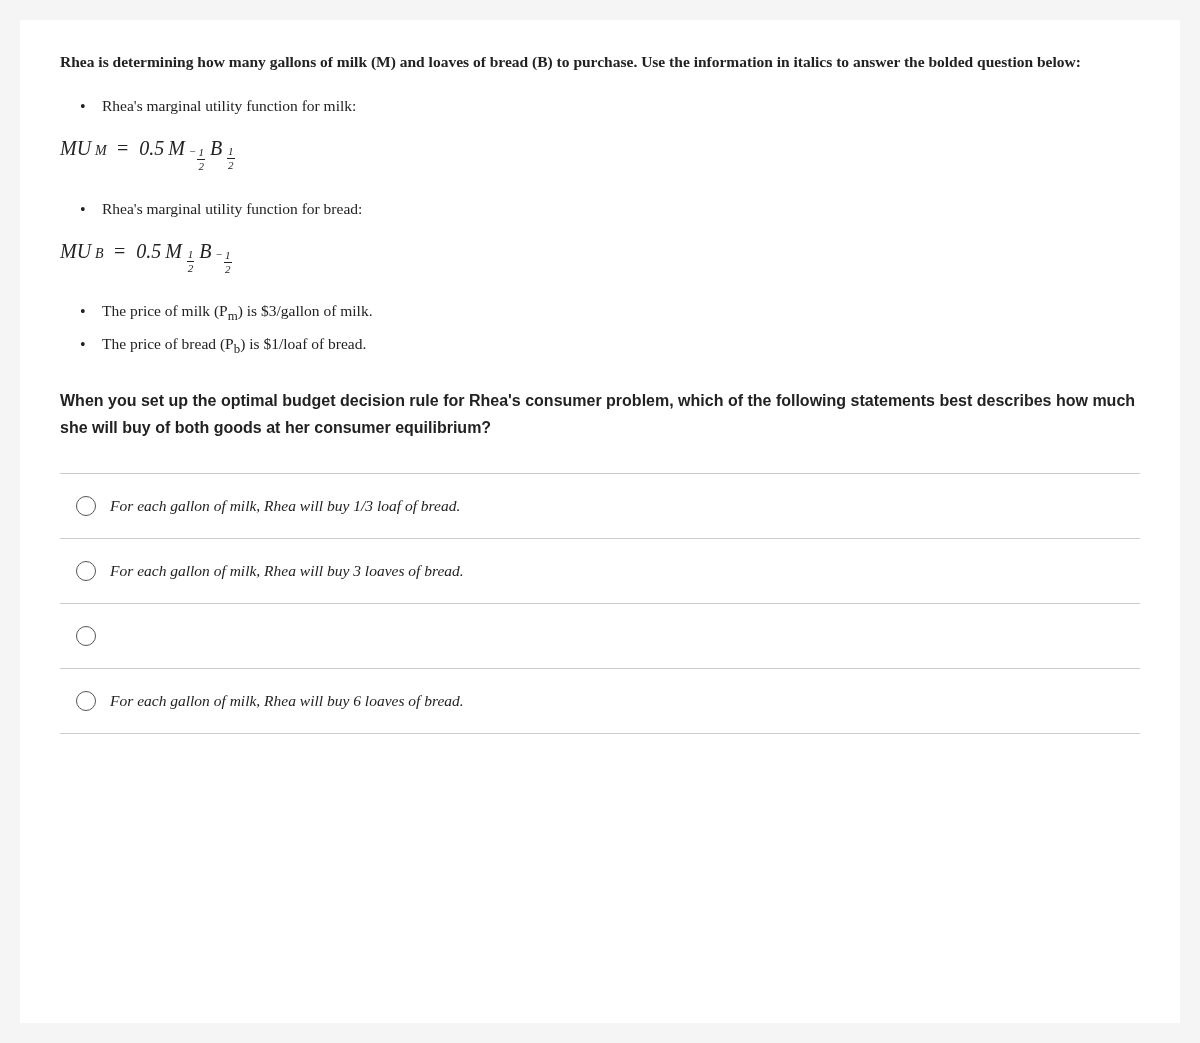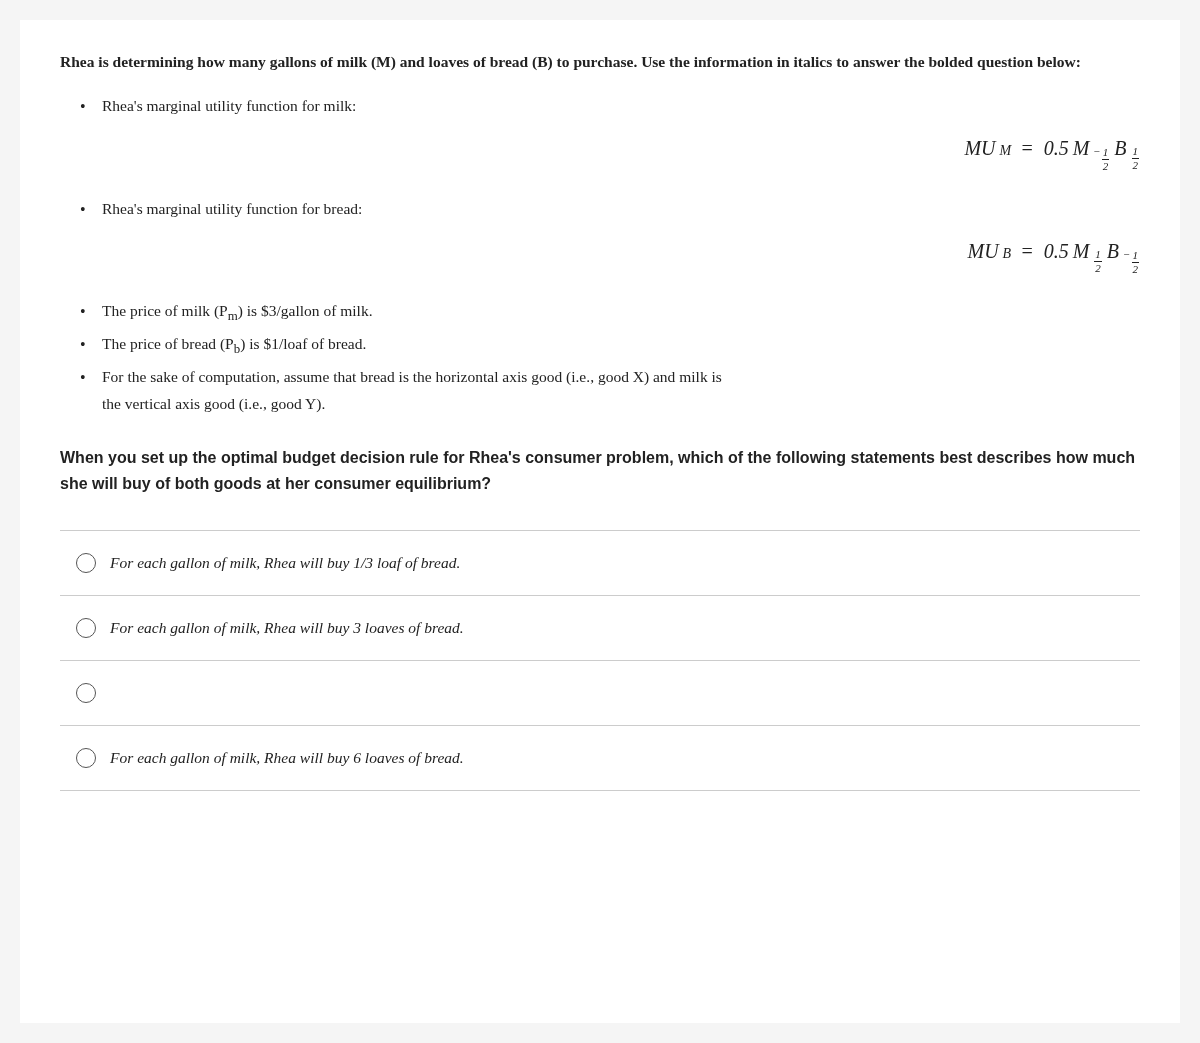--- a/index.html
+++ b/index.html
@@ -48,21 +48,21 @@
 
     .bullet-list li::before {
       content: '•';
       position: absolute;
       left: 0;
       top: 0;
       font-size: 16px;
     }
 
     .math-display {
-      text-align: right;
+      text-align: left;
       margin: 18px 0 22px 0;
       font-style: italic;
       font-size: 18px;
     }
 
     .math-display .math-expr {
       display: inline-flex;
       align-items: baseline;
       gap: 4px;
       font-family: 'Times New Roman', serif;
@@ -196,26 +196,20 @@
     <li>
       <span>
         The price of milk (P<sub>m</sub>) is $3/gallon of milk.
       </span>
     </li>
     <li>
       <span>
         The price of bread (P<sub>b</sub>) is $1/loaf of bread.
       </span>
     </li>
-    <li>
-      <span>
-        For the sake of computation, assume that bread is the horizontal axis good (i.e., good X) and milk is<br>
-        <span style="display:inline-block; padding-left:0;">the vertical axis good (i.e., good Y).</span>
-      </span>
-    </li>
   </ul>
 
   <div class="question-block">
     <span>When you set up the optimal budget decision rule for Rhea's consumer problem, which of the following statements best describes how much she will buy of both goods at her consumer equilibrium?</span>
   </div>
 
   <div class="options-container">
 
     <div class="option-item">
       <div class="radio-circle"></div>

